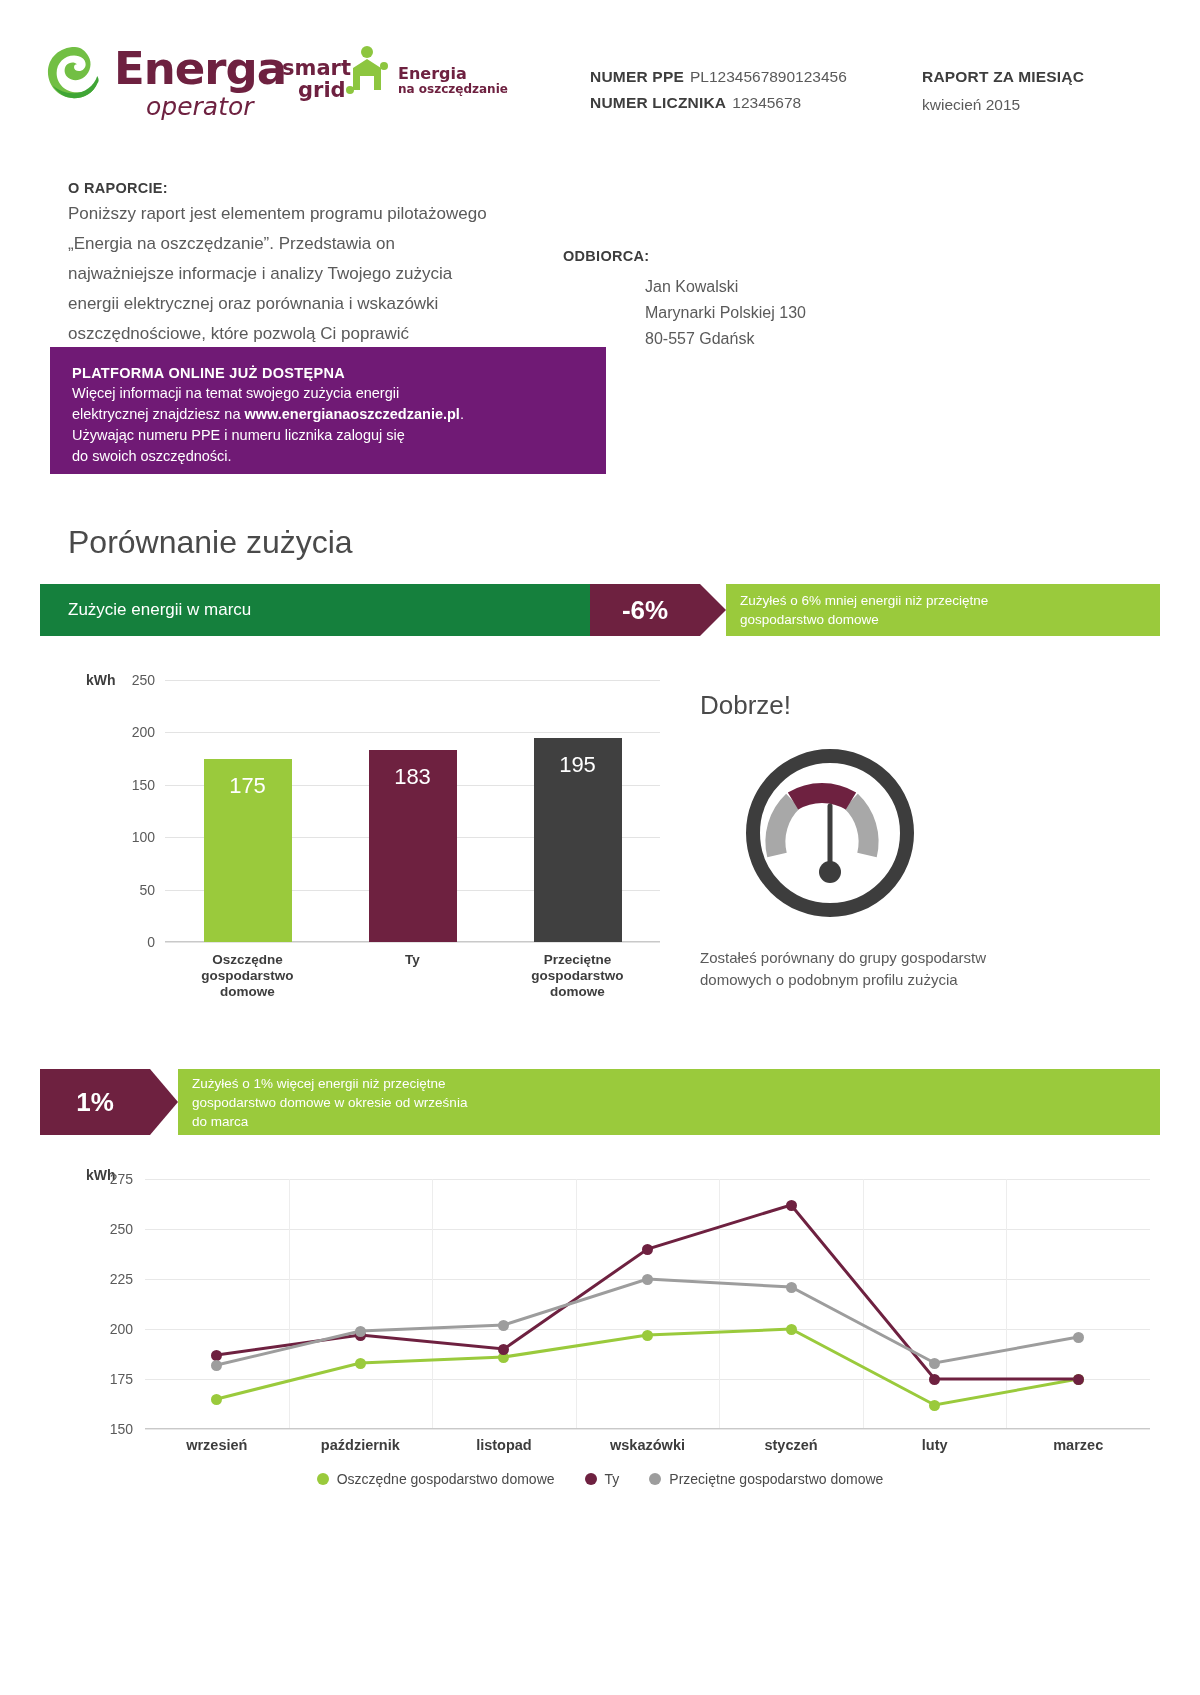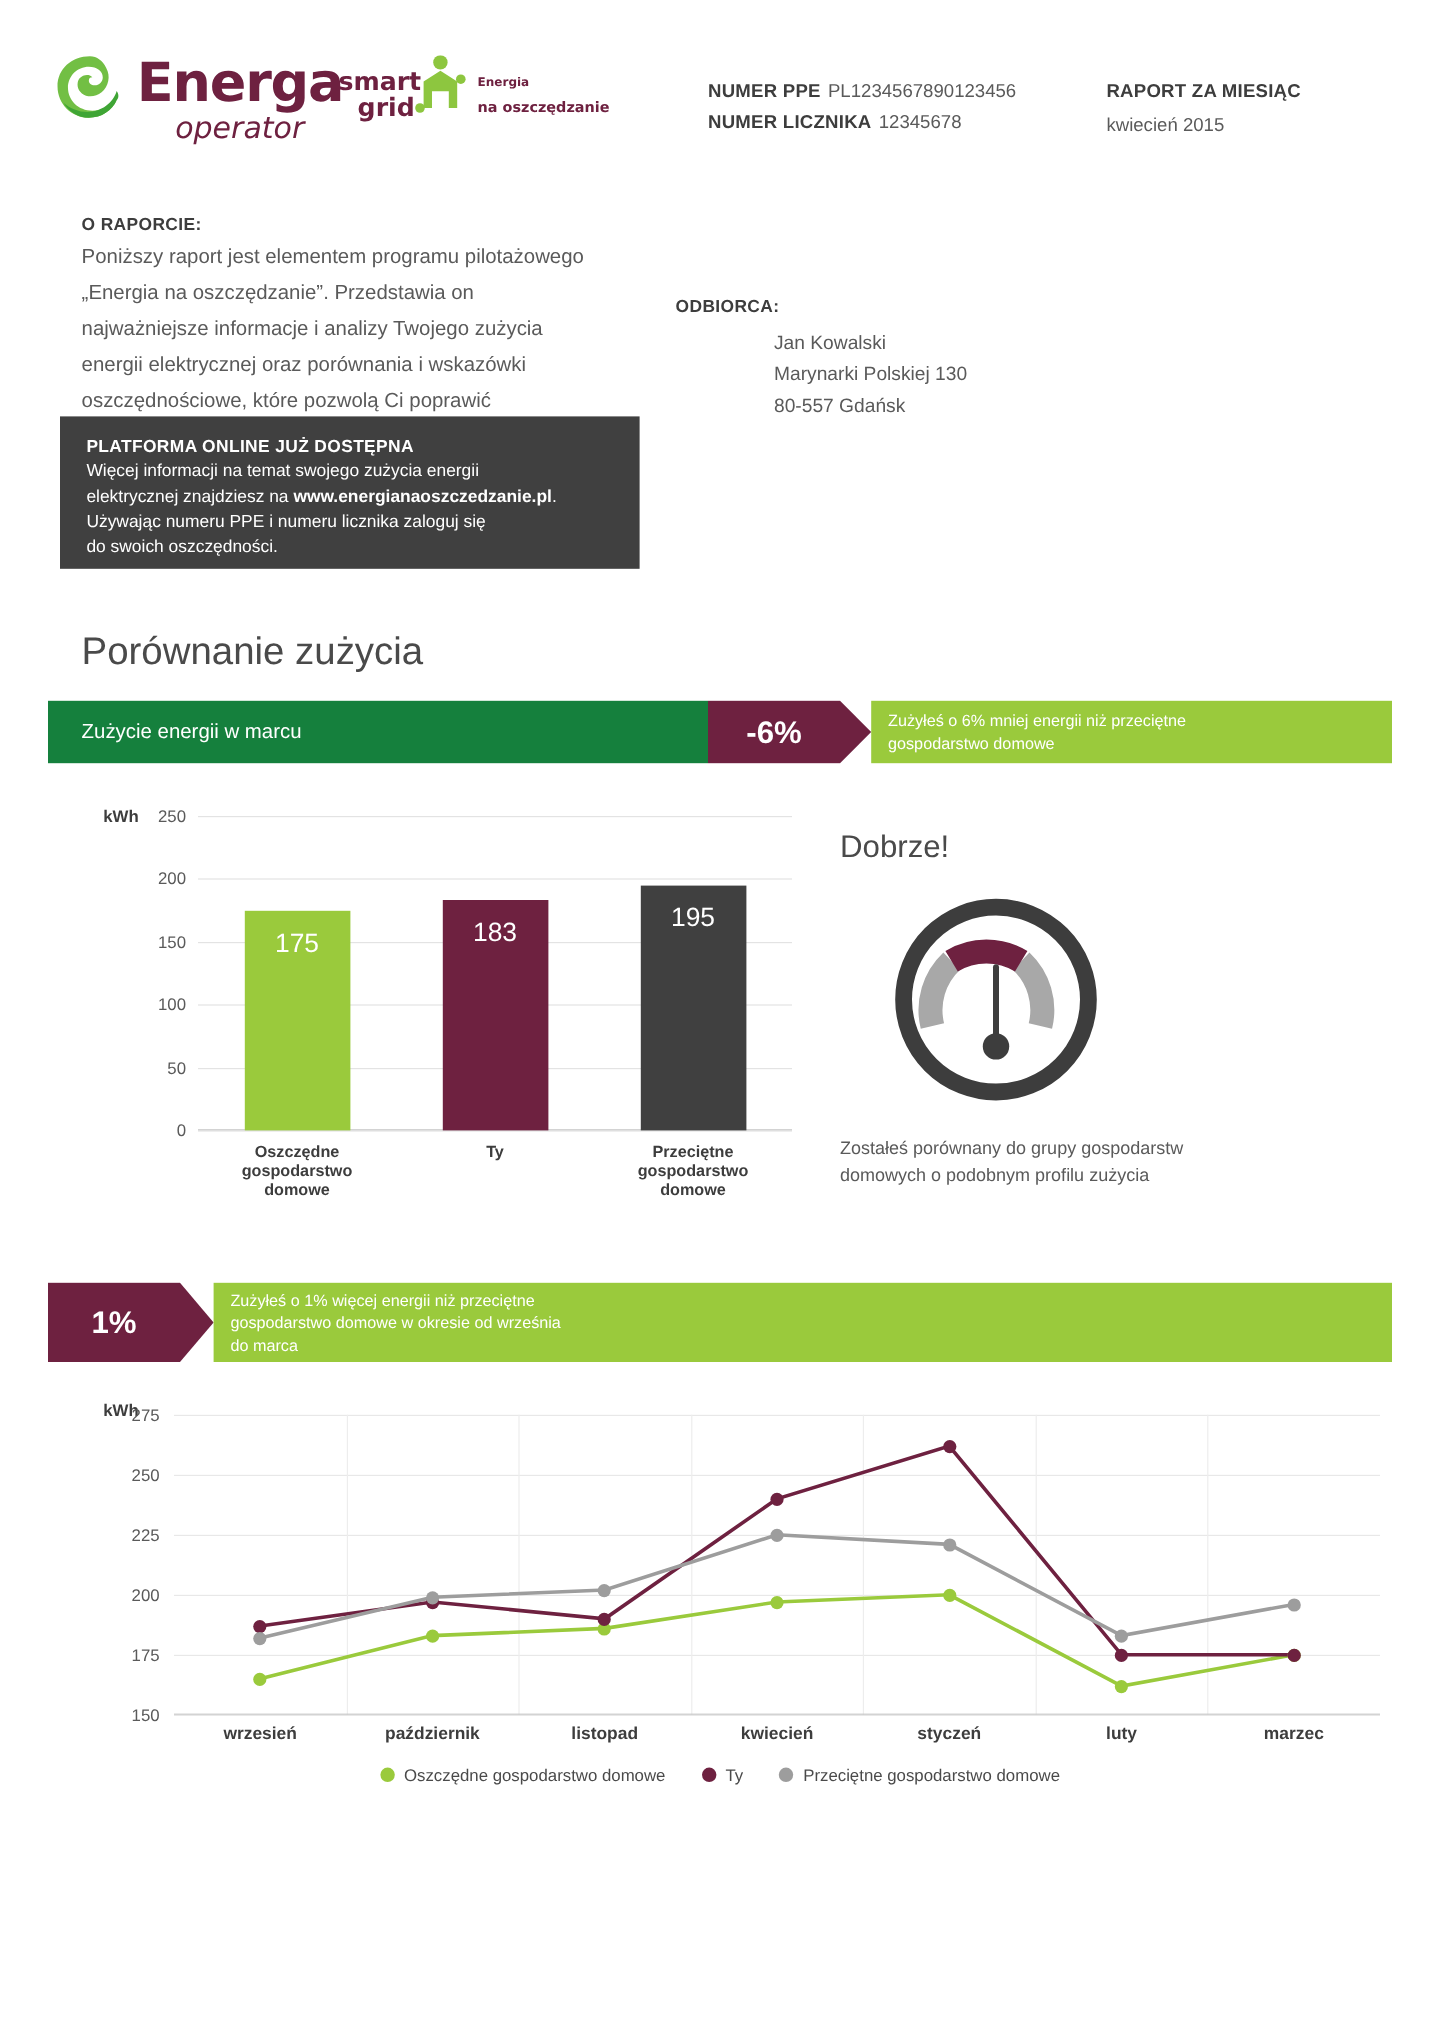--- a/index.html
+++ b/index.html
@@ -22,21 +22,21 @@
                color:#6E2140; letter-spacing:-1px; font-family:"DejaVu Sans", sans-serif; }
   .logo-sub { position:absolute; left:100px; top:52px; font-size:25px; font-style:italic;
               color:#6E2140; font-family:"DejaVu Sans", sans-serif; }
 
   .logo-smart { position:absolute; left:282px; top:56px; width:230px; height:60px; }
   .sg-smart { position:absolute; left:0; top:0; font-size:21px; font-weight:bold; color:#6E2140;
               font-family:"DejaVu Sans", sans-serif; }
   .sg-grid  { position:absolute; left:16px; top:22px; font-size:21px; font-weight:bold; color:#6E2140;
               font-family:"DejaVu Sans", sans-serif; }
   .sg-icon  { position:absolute; left:62px; top:-10px; width:46px; height:56px; }
-  .sg-tag1 { position:absolute; left:116px; top:8px; font-size:10px; font-weight:bold; color:#6E2140;
+  .sg-tag1 { position:absolute; left:116px; top:8px; font-size:16px; font-weight:bold; color:#6E2140;
              font-family:"DejaVu Sans", sans-serif; }
   .sg-tag2 { position:absolute; left:116px; top:26px; font-size:12px; font-weight:bold; color:#6E2140;
              font-family:"DejaVu Sans", sans-serif; }
 
   .ppe-block { position:absolute; left:590px; top:68px; }
   .ppe-row { margin-bottom:8px; font-size:15.5px; white-space:nowrap; }
   .ppe-label { font-weight:bold; color:#3d3d3d; letter-spacing:0.2px; }
   .ppe-value { color:#5a5a5a; margin-left:6px; }
 
   .report-block { position:absolute; left:922px; top:68px; }
@@ -46,22 +46,22 @@
   
   .about { position:absolute; left:68px; top:180px; width:420px; }
   .about-title { font-size:14.5px; font-weight:bold; color:#3d3d3d; letter-spacing:0.3px; margin-bottom:3px; }
   .about-body { font-size:17px; line-height:30px; color:#5a5a5a; }
 
   .odbiorca { position:absolute; left:563px; top:248px; width:420px; }
   .odb-title { font-size:14.5px; font-weight:bold; color:#3d3d3d; letter-spacing:0.3px; }
   .odb-lines { margin-left:82px; margin-top:10px; }
   .odb-line { font-size:16px; line-height:26px; color:#5a5a5a; }
 
-  .promo { position:absolute; left:50px; top:347px; width:483px; height:127px;
-           background:#404040; color:#ffffff; padding:18px 22px; }
+  .promo { position:absolute; left:50px; top:347px; width:556px; height:127px;
+           background:#701a75; color:#ffffff; padding:18px 22px; }
   .promo-title { font-size:14.5px; font-weight:bold; letter-spacing:0.3px; margin-bottom:2px; }
   .promo-body { font-size:14.5px; line-height:21px; }
   .promo-body b { font-weight:bold; }
 
   
   .section-title { position:absolute; left:68px; top:524px; font-size:32px; color:#4a4a4a; font-weight:normal; }
 
   
   .banner { position:absolute; left:40px; width:1120px; height:52px; display:flex; }
   .banner-left { background:#15803d; color:#fff; display:flex; align-items:center;
@@ -273,21 +273,21 @@
       <div class="lc-grid-h" style="top: 50px;"></div>
       <div class="lc-ytick" style="top: 50px;">250</div>
       <div class="lc-grid-h" style="top: 0px;"></div>
       <div class="lc-ytick" style="top: 0px;">275</div>
       <div class="lc-xtick" style="left: 71.7857px;">wrzesień</div>
       <div class="lc-grid-v" style="left: 143.571px;"></div>
       <div class="lc-xtick" style="left: 215.357px;">październik</div>
       <div class="lc-grid-v" style="left: 287.143px;"></div>
       <div class="lc-xtick" style="left: 358.929px;">listopad</div>
       <div class="lc-grid-v" style="left: 430.714px;"></div>
-      <div class="lc-xtick" style="left: 502.5px;">kwiecień</div>
+      <div class="lc-xtick" style="left: 502.5px;">wskazówki</div>
       <div class="lc-grid-v" style="left: 574.286px;"></div>
       <div class="lc-xtick" style="left: 646.071px;">styczeń</div>
       <div class="lc-grid-v" style="left: 717.857px;"></div>
       <div class="lc-xtick" style="left: 789.643px;">luty</div>
       <div class="lc-grid-v" style="left: 861.429px;"></div>
       <div class="lc-xtick" style="left: 933.214px;">marzec</div>
       <div class="lc-base"></div>
       <svg width="1005" height="250" style="position: absolute; left: 0px; top: 0px;">
         <polyline points="71.78571428571429,220 215.3571428571429,184 358.92857142857144,178 502.50000000000006,156 646.0714285714287,150 789.6428571428572,226 933.2142857142859,200" fill="none" stroke="#9ACA3C" stroke-width="3"></polyline>
         <polyline points="71.78571428571429,176 215.3571428571429,156 358.92857142857144,170 502.50000000000006,70 646.0714285714287,26 789.6428571428572,200 933.2142857142859,200" fill="none" stroke="#6E2140" stroke-width="3"></polyline>

